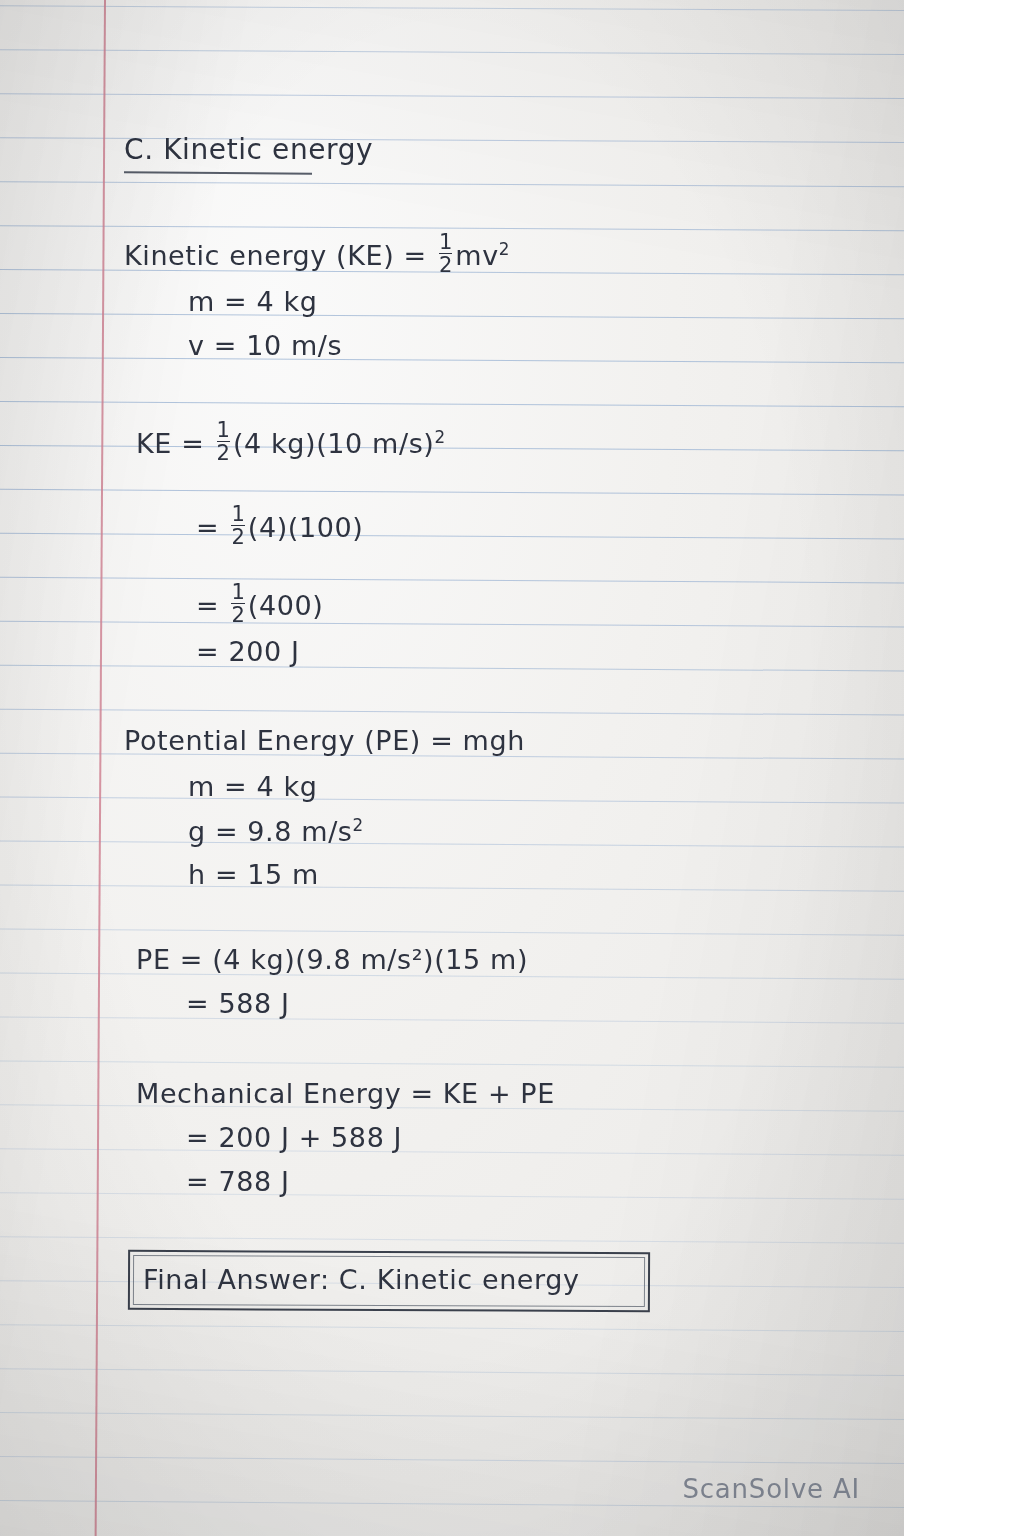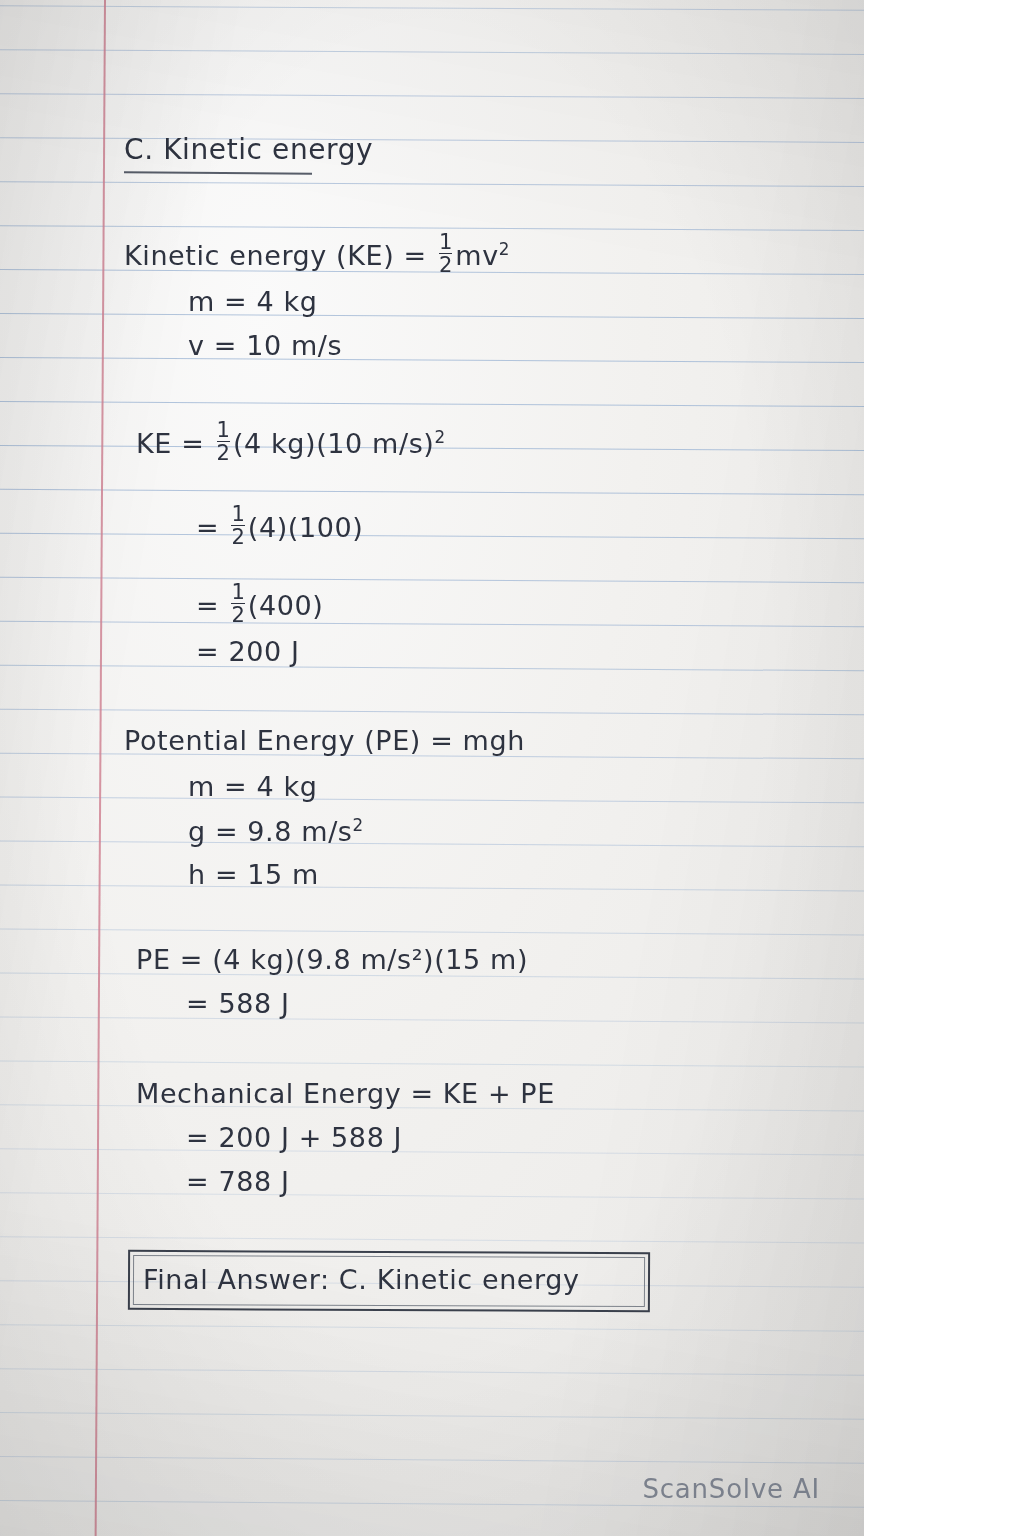--- a/index.html
+++ b/index.html
@@ -15,20 +15,21 @@
   }
 
   
   #paper {
     position: relative;
     width: 864px;
     height: 1536px;
     background:
       radial-gradient(ellipse at 30% 20%, #fafafa 0%, #f2f1ef 45%, #e9e8e6 100%);
     overflow: hidden;
+    padding-left: 40px;
   }
 
   
   #grain {
     position: absolute;
     inset: 0;
     pointer-events: none;
     background:
       linear-gradient(100deg, rgba(0,0,0,0.05) 0%, rgba(255,255,255,0.0) 22%, rgba(255,255,255,0.0) 70%, rgba(0,0,0,0.045) 100%),
       linear-gradient(190deg, rgba(0,0,0,0.04) 0%, rgba(255,255,255,0.0) 18%, rgba(255,255,255,0.0) 80%, rgba(0,0,0,0.06) 100%);

